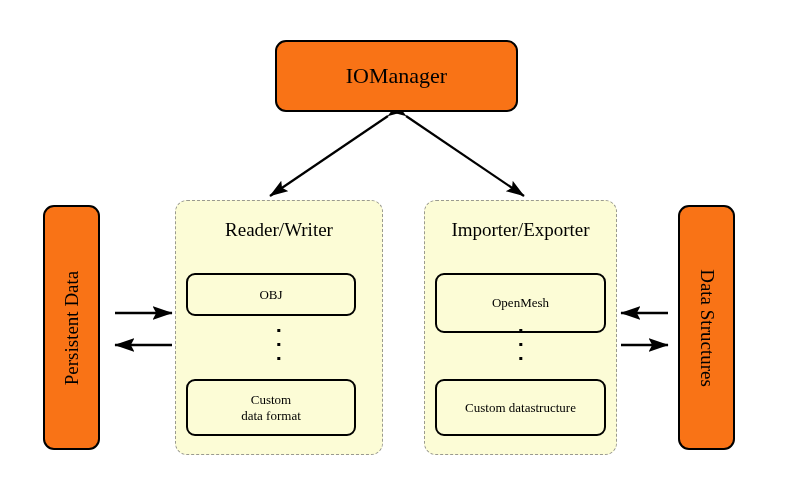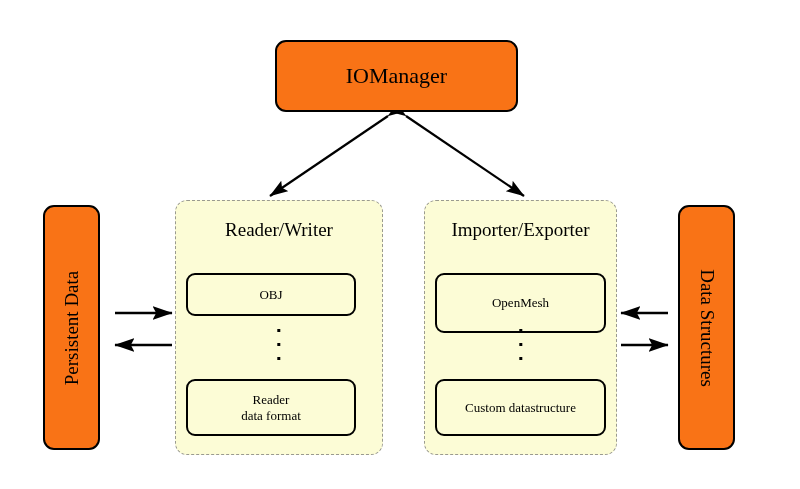--- a/index.html
+++ b/index.html
@@ -158,21 +158,21 @@
       <span>OBJ</span>
     </div>
 
     <div class="vdots" style="left:50%; transform:translateX(-50%); top:128px;">
       <i></i>
         <i></i>
         <i></i>
     </div>
 
     <div class="sub-box" style="left:10px; top:178px; width:170px; height:57px; flex-direction:column;">
-      <span>Reader</span>
+      <span>Custom</span>
       <span>data format</span>
     </div>
   </div>
 
   <div class="panel" style="left:424px; top:200px; width:193px; height:255px;padding-left:38px;">
     <div class="panel-title" style="top:19px;">Importer/Exporter</div>
 
     <div class="sub-box" style="left:10px; top:72px; width:171px; height:60px;">
       <span>OpenMesh</span>
     </div>

